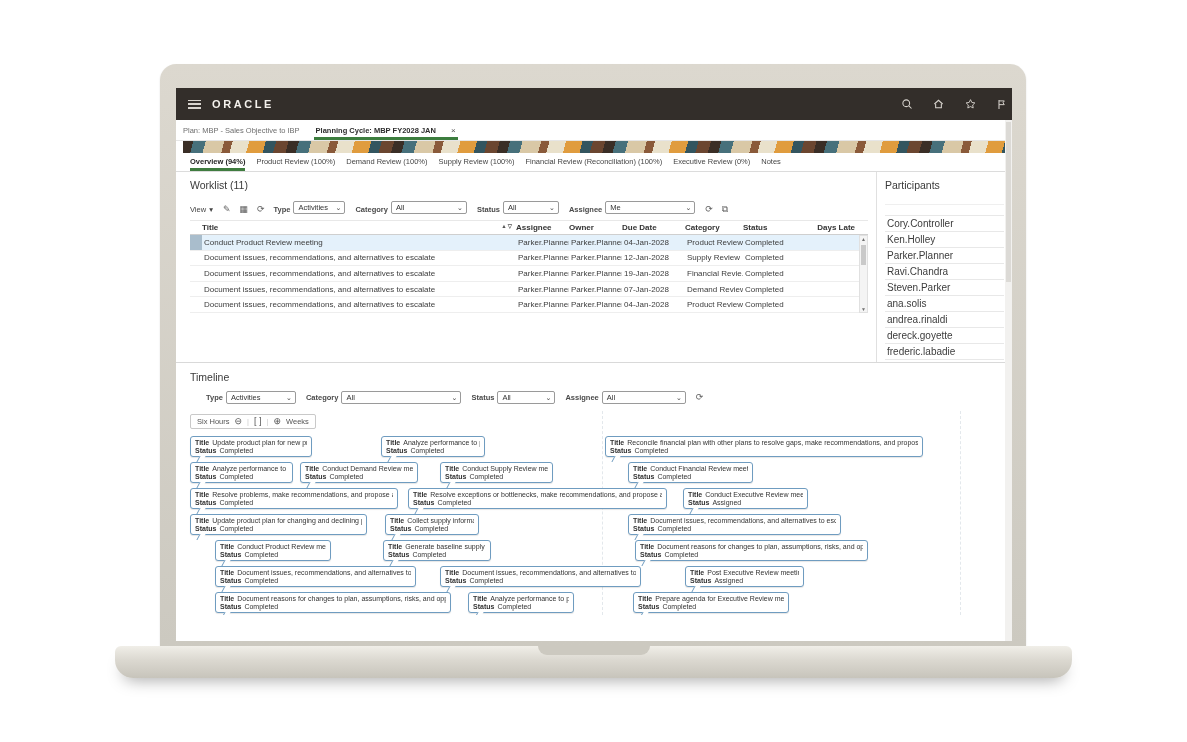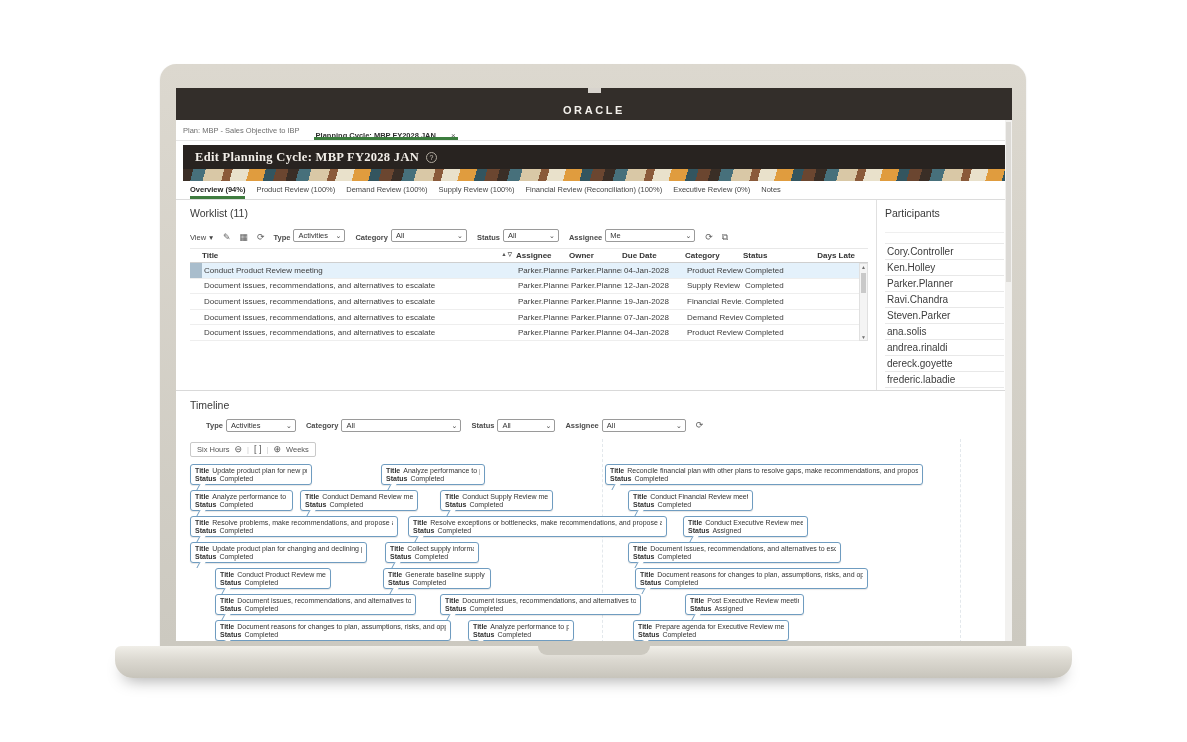--- a/index.html
+++ b/index.html
@@ -14,33 +14,33 @@
   .screen { position:absolute; left:16px; top:24px; width:836px; height:553px;
     background:#fff; overflow:hidden; }
   .base { position:absolute; left:115px; top:646px; width:957px; height:32px;
     background:linear-gradient(#f0eee8 0%,#dbd8d0 45%,#c7c4bb 100%);
     border-radius:6px 6px 18px 18px; box-shadow:0 10px 16px -8px rgba(0,0,0,.35); }
   .base::before { content:""; position:absolute; left:50%; transform:translateX(-50%);
     top:0; width:112px; height:9px; background:#ccc9c0; border-radius:0 0 9px 9px; }
 
   
   .topbar { height:32px; background:#332e2a; display:flex; align-items:center;
-    padding:0 12px; gap:11px; overflow:hidden;flex-direction:column; }
+    padding:0 12px; gap:11px; overflow:hidden; }
   .hamburger { width:13px; height:9px; display:flex; flex-direction:column; justify-content:space-between; cursor:pointer; }
   .hamburger i { display:block; height:1.5px; background:#d8d4ce; }
   .brand { color:#f4f1ec; font-size:11px; font-weight:bold; letter-spacing:2.6px; }
   .topbar-spacer { flex:1; }
   .topbar-icons { display:flex; align-items:center; gap:19px; margin-right:-8px; }
   .topbar-icons svg { display:block; }
 
   
   .wintabs { height:21px; display:flex; align-items:stretch; padding-left:7px;
     border-bottom:1px solid #e6e6e6; background:#fff; font-size:7.5px; }
   .crumb { color:#6e6e6e; align-self:center; margin-right:14px; cursor:pointer; }
-  .wintab { position:relative; display:flex; align-items:flex-end; gap:15px;
+  .wintab { position:relative; display:flex; align-items:center; gap:15px;
     color:#2d2d2d; font-weight:bold; padding:0 2px; cursor:pointer; }
   .tabclose { color:#555; font-weight:normal; font-size:8px; }
   .wintab .underline { position:absolute; left:0; right:0; bottom:0; height:3px; background:#3c7d3e; }
 
   
   .band { margin:4px 1px 0 7px; height:24px; background:#282320; display:flex;
     align-items:center; padding-left:12px; gap:7px; }
   .band-title { font-family:"Liberation Serif", serif; font-weight:bold; font-size:12.5px;
     color:#f2eee8; letter-spacing:.3px; }
   .help-circle { width:11px; height:11px; border:1px solid #b0aa9f; border-radius:50%;
@@ -167,24 +167,20 @@
 
       <div class="wintabs">
         <span class="crumb">Plan: MBP - Sales Objective to IBP</span>
         <span class="wintab">
           <span>Planning Cycle: MBP FY2028 JAN</span>
           <span class="tabclose">×</span>
           <span class="underline"></span>
         </span>
       </div>
 
-      <div class="band">
-        <span class="band-title">Edit Planning Cycle: MBP FY2028 JAN</span>
-        <span class="help-circle">?</span>
-      </div>
       <div class="mosaic"></div>
 
       <nav class="subtabs" id="subtabs">
           <span class="subtab active">Overview (94%)</span>
           <span class="subtab">Product Review (100%)</span>
           <span class="subtab">Demand Review (100%)</span>
           <span class="subtab">Supply Review (100%)</span>
           <span class="subtab">Financial Review (Reconciliation) (100%)</span>
           <span class="subtab">Executive Review (0%)</span>
           <span class="subtab">Notes</span>

